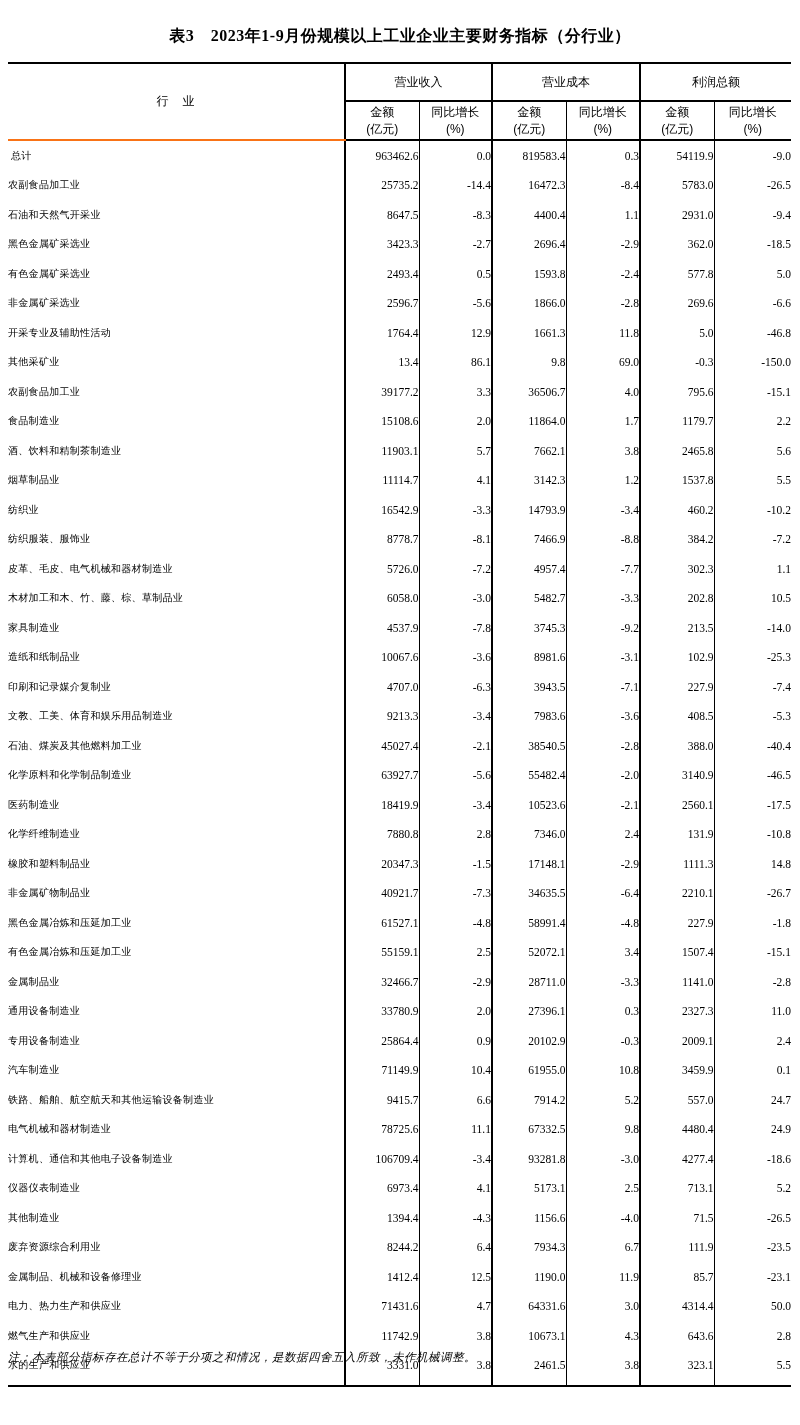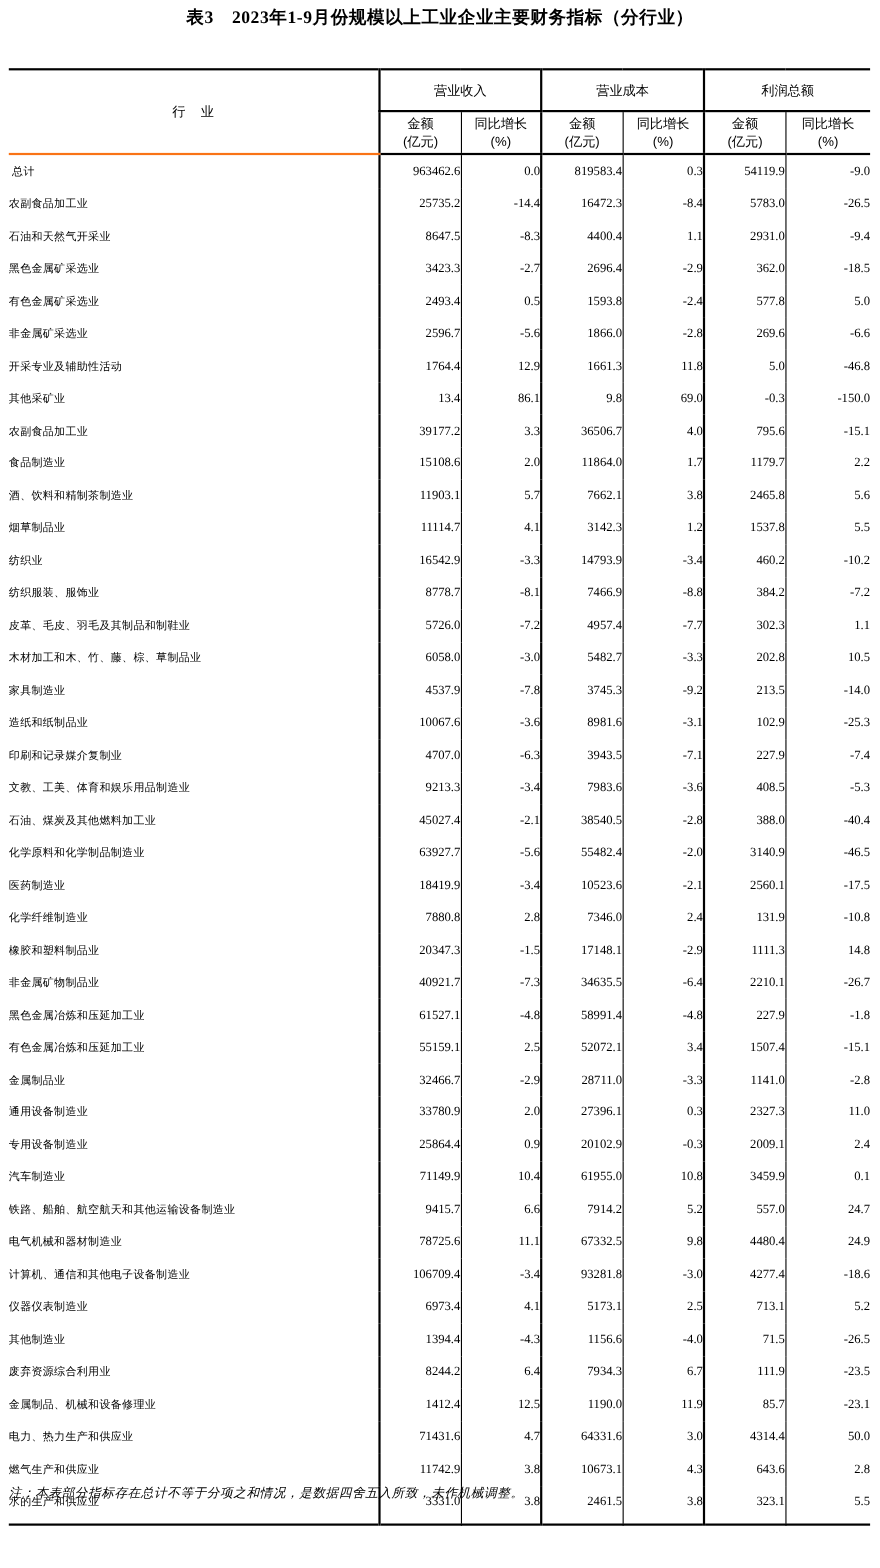--- a/index.html
+++ b/index.html
@@ -7,21 +7,21 @@
     position: relative;
     width: 800px;
     height: 1425px;
     background: #ffffff;
     color: #000000;
     font-family: "Liberation Serif", "DejaVu Serif", serif;
     overflow: hidden;
   }
   .title {
     position: absolute;
-    top: 6px;
+    top: 26px;
     left: 0;
     width: 100%;
     text-align: center;
     font-size: 16px;
     font-weight: bold;
     letter-spacing: 0.5px;
     font-family: "Liberation Serif", "DejaVu Serif", serif;
   }
   table.stats {
     position: absolute;
@@ -254,21 +254,21 @@
         <tr>
     <td class="ind">纺织服装、服饰业</td>
     <td class="num bl2">8778.7</td>
     <td class="num bl1">-8.1</td>
     <td class="num bl2">7466.9</td>
     <td class="num bl1">-8.8</td>
     <td class="num bl2">384.2</td>
     <td class="num bl1">-7.2</td>
   </tr>
         <tr>
-    <td class="ind">皮革、毛皮、羽毛及其制品和制鞋业</td>
+    <td class="ind">皮革、毛皮、电气机械和器材制造业</td>
     <td class="num bl2">5726.0</td>
     <td class="num bl1">-7.2</td>
     <td class="num bl2">4957.4</td>
     <td class="num bl1">-7.7</td>
     <td class="num bl2">302.3</td>
     <td class="num bl1">1.1</td>
   </tr>
         <tr>
     <td class="ind">木材加工和木、竹、藤、棕、草制品业</td>
     <td class="num bl2">6058.0</td>

